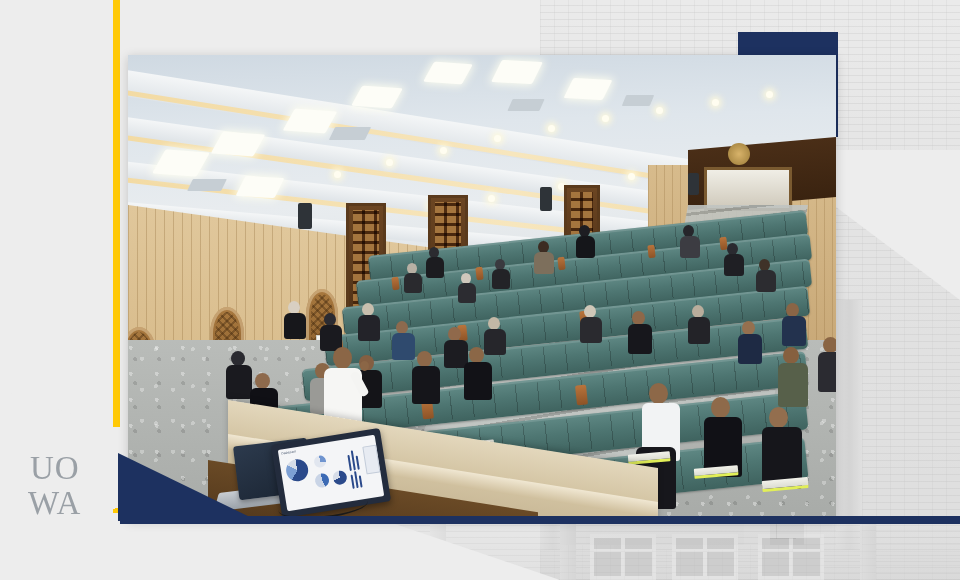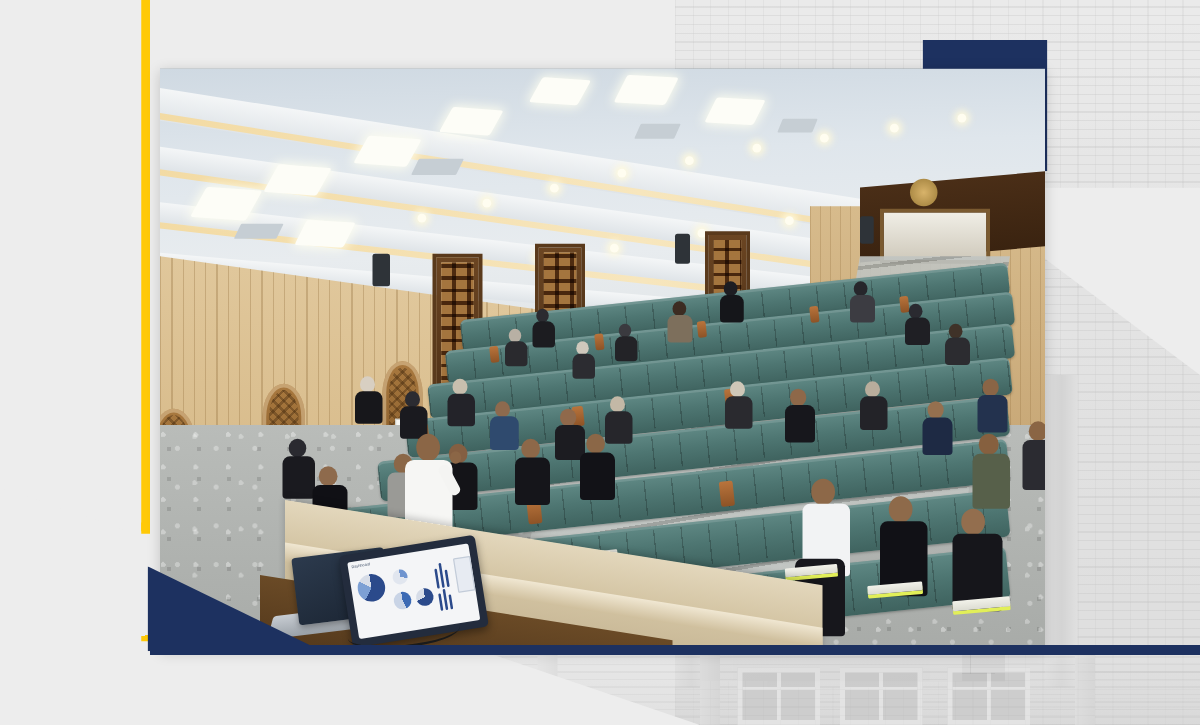--- a/index.html
+++ b/index.html
@@ -656,15 +656,17 @@
     <div class="cable"></div>
 
     <span class="sr-only">Lecture hall with students seated in teal auditorium seats facing a presenter in a white shirt</span>
   </div>
 
   <div class="navy-tri"></div>
 
   <div class="navy-bar"></div>
 
   <div class="logo">
+    <span class="l1">UO</span>
+    <span class="l2">WA</span>
   </div>
 
 </div>
 
 </body></html>

